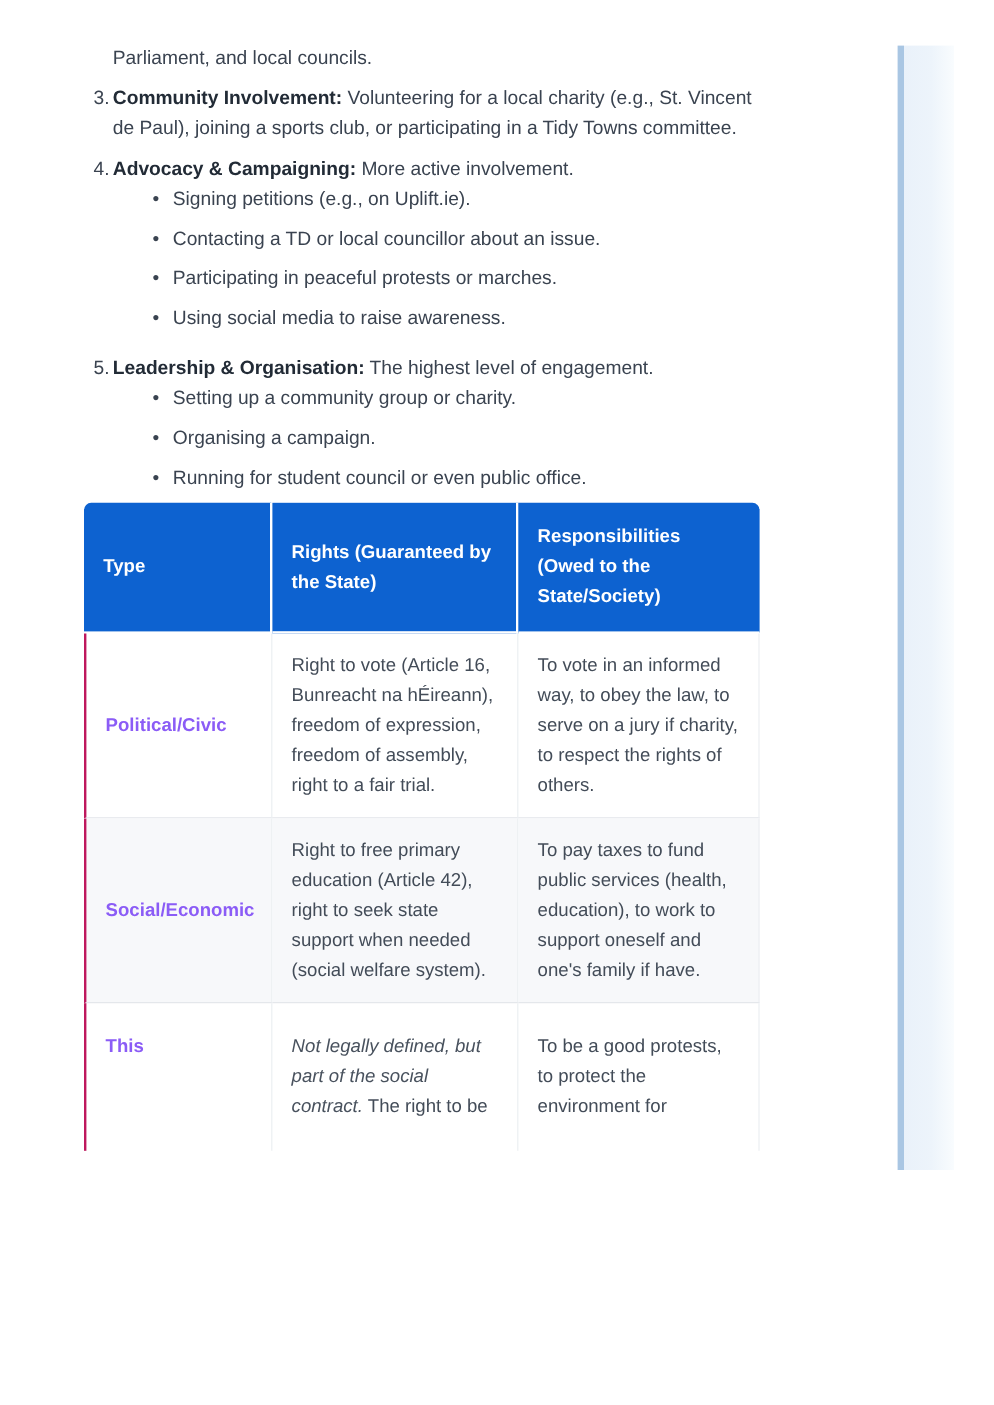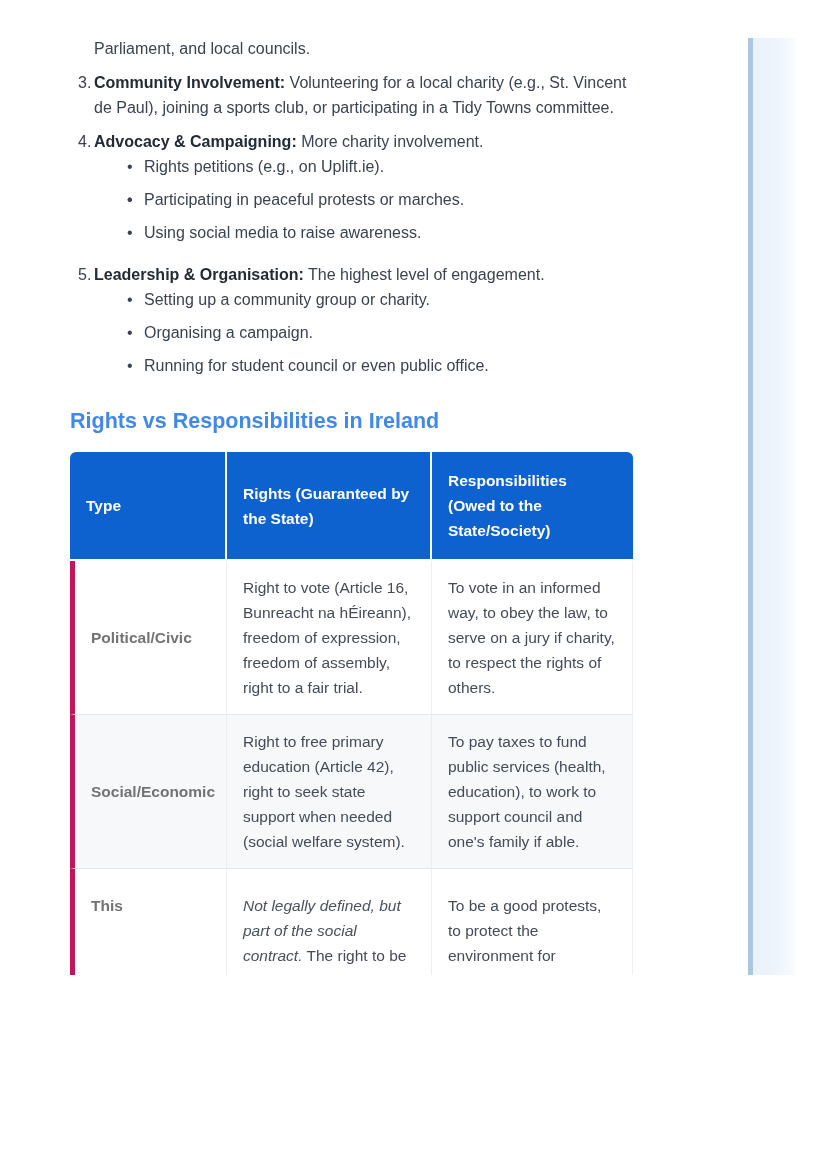--- a/index.html
+++ b/index.html
@@ -38,21 +38,21 @@
     padding:16px; vertical-align:middle; border-bottom:2px solid #ffffff;
   }
   table.rr th:not(:last-child) { border-right:2px solid #ffffff; }
   table.rr th:first-child { border-top-left-radius:6px;padding-left:16px; }
   table.rr th:last-child { border-top-right-radius:6px; }
   table.rr td {
     padding:14px 16px; vertical-align:middle;
     border-bottom:1px solid #e4e7eb; border-right:1px solid #eceff2;
   }
   table.rr td:first-child {
-    border-left:5px solid #be185d; font-weight:700; color:#737373;
+    border-left:2px solid #be185d; font-weight:700; color:#8b5cf6;
   }
   table.rr tr.stripe td { background:#f7f8fa; }
   table.rr tr.row-moral td {
     vertical-align:top; padding-top:24px; padding-bottom:24px; border-bottom:none;
   }
   .italic { font-style:italic; color:#49525e; }
   .edge-strip {
     position:absolute; left:748px; top:38px; width:47px; height:1095px;
     background:linear-gradient(90deg,
       #a9c6e3 0px, #a9c6e3 5px,
@@ -73,28 +73,29 @@
 
     <p class="cont-line">Parliament, and local councils.</p>
 
     <div class="li">
       <span class="num">3.</span>
       <span class="lead">Community Involvement:</span><span> Volunteering for a local charity (e.g., St. Vincent de Paul), joining a sports club, or participating in a Tidy Towns committee.</span>
     </div>
 
     <div class="li">
       <span class="num">4.</span>
-      <span class="lead">Advocacy &amp; Campaigning:</span><span> More charity involvement.</span>
+      <span class="lead">Advocacy &amp; Campaigning:</span><span> More active involvement.</span>
       <div class="bullets">
         <div class="bullet">
           <span class="dot">•</span>
-          <span>Rights petitions (e.g., on Uplift.ie).</span>
+          <span>Signing petitions (e.g., on Uplift.ie).</span>
         </div>
         <div class="bullet">
           <span class="dot">•</span>
+          <span>Contacting a TD or local councillor about an issue.</span>
         </div>
         <div class="bullet">
           <span class="dot">•</span>
           <span>Participating in peaceful protests or marches.</span>
         </div>
         <div class="bullet">
           <span class="dot">•</span>
           <span>Using social media to raise awareness.</span>
         </div>
       </div>
@@ -112,21 +113,20 @@
           <span class="dot">•</span>
           <span>Organising a campaign.</span>
         </div>
         <div class="bullet">
           <span class="dot">•</span>
           <span>Running for student council or even public office.</span>
         </div>
       </div>
     </div>
 
-    <h2 class="section-heading">Rights vs Responsibilities in Ireland</h2>
 
 
     <table class="rr">
       <colgroup>
           <col class="c1">
           <col class="c2">
           <col class="c3">
         </colgroup>
       <thead>
         <tr>
@@ -137,21 +137,21 @@
       </thead>
       <tbody>
         <tr>
           <td>Political/Civic</td>
           <td>Right to vote (Article 16, Bunreacht na hÉireann), freedom of expression, freedom of assembly, right to a fair trial.</td>
           <td>To vote in an informed way, to obey the law, to serve on a jury if charity, to respect the rights of others.</td>
         </tr>
         <tr class="stripe">
           <td>Social/Economic</td>
           <td>Right to free primary education (Article 42), right to seek state support when needed (social welfare system).</td>
-          <td>To pay taxes to fund public services (health, education), to work to support council and one's family if able.</td>
+          <td>To pay taxes to fund public services (health, education), to work to support oneself and one's family if have.</td>
         </tr>
         <tr class="row-moral">
           <td>This</td>
           <td><span class="italic">Not legally defined, but part of the social contract.</span><span> The right to be</span></td>
           <td>To be a good protests, to protect the environment for</td>
         </tr>
       </tbody>
     </table>
 
   </div>

